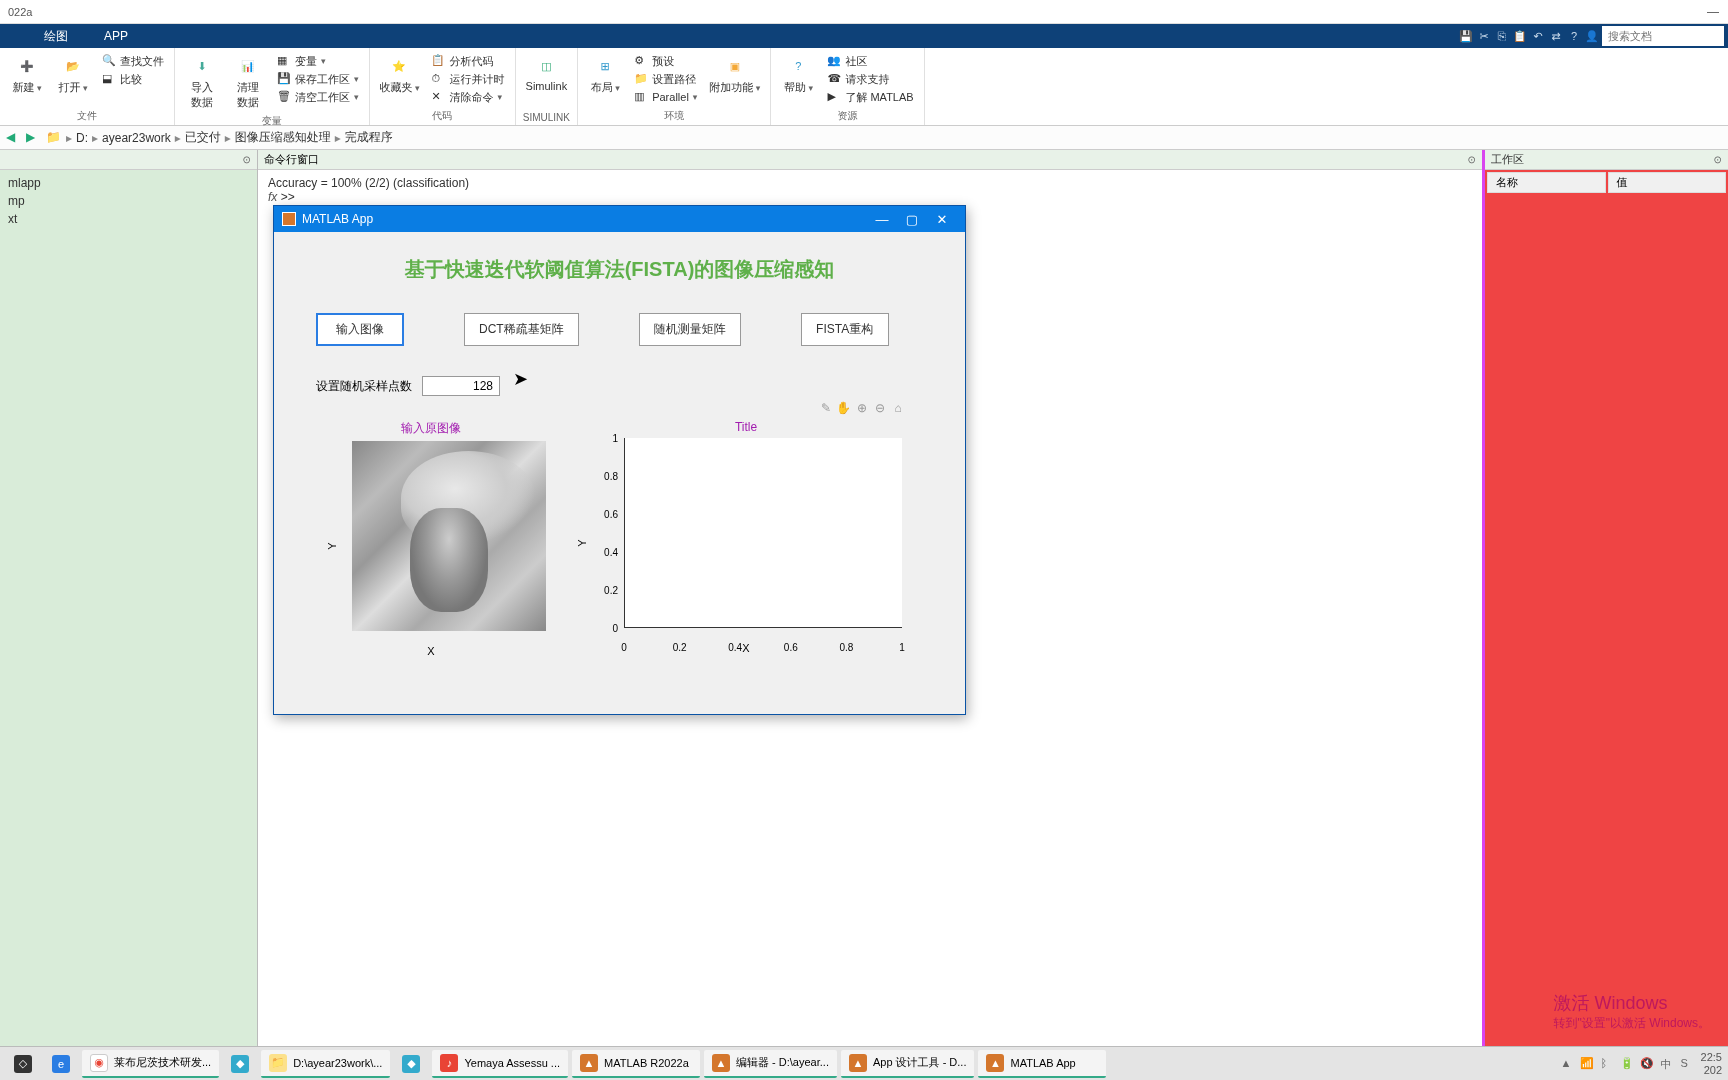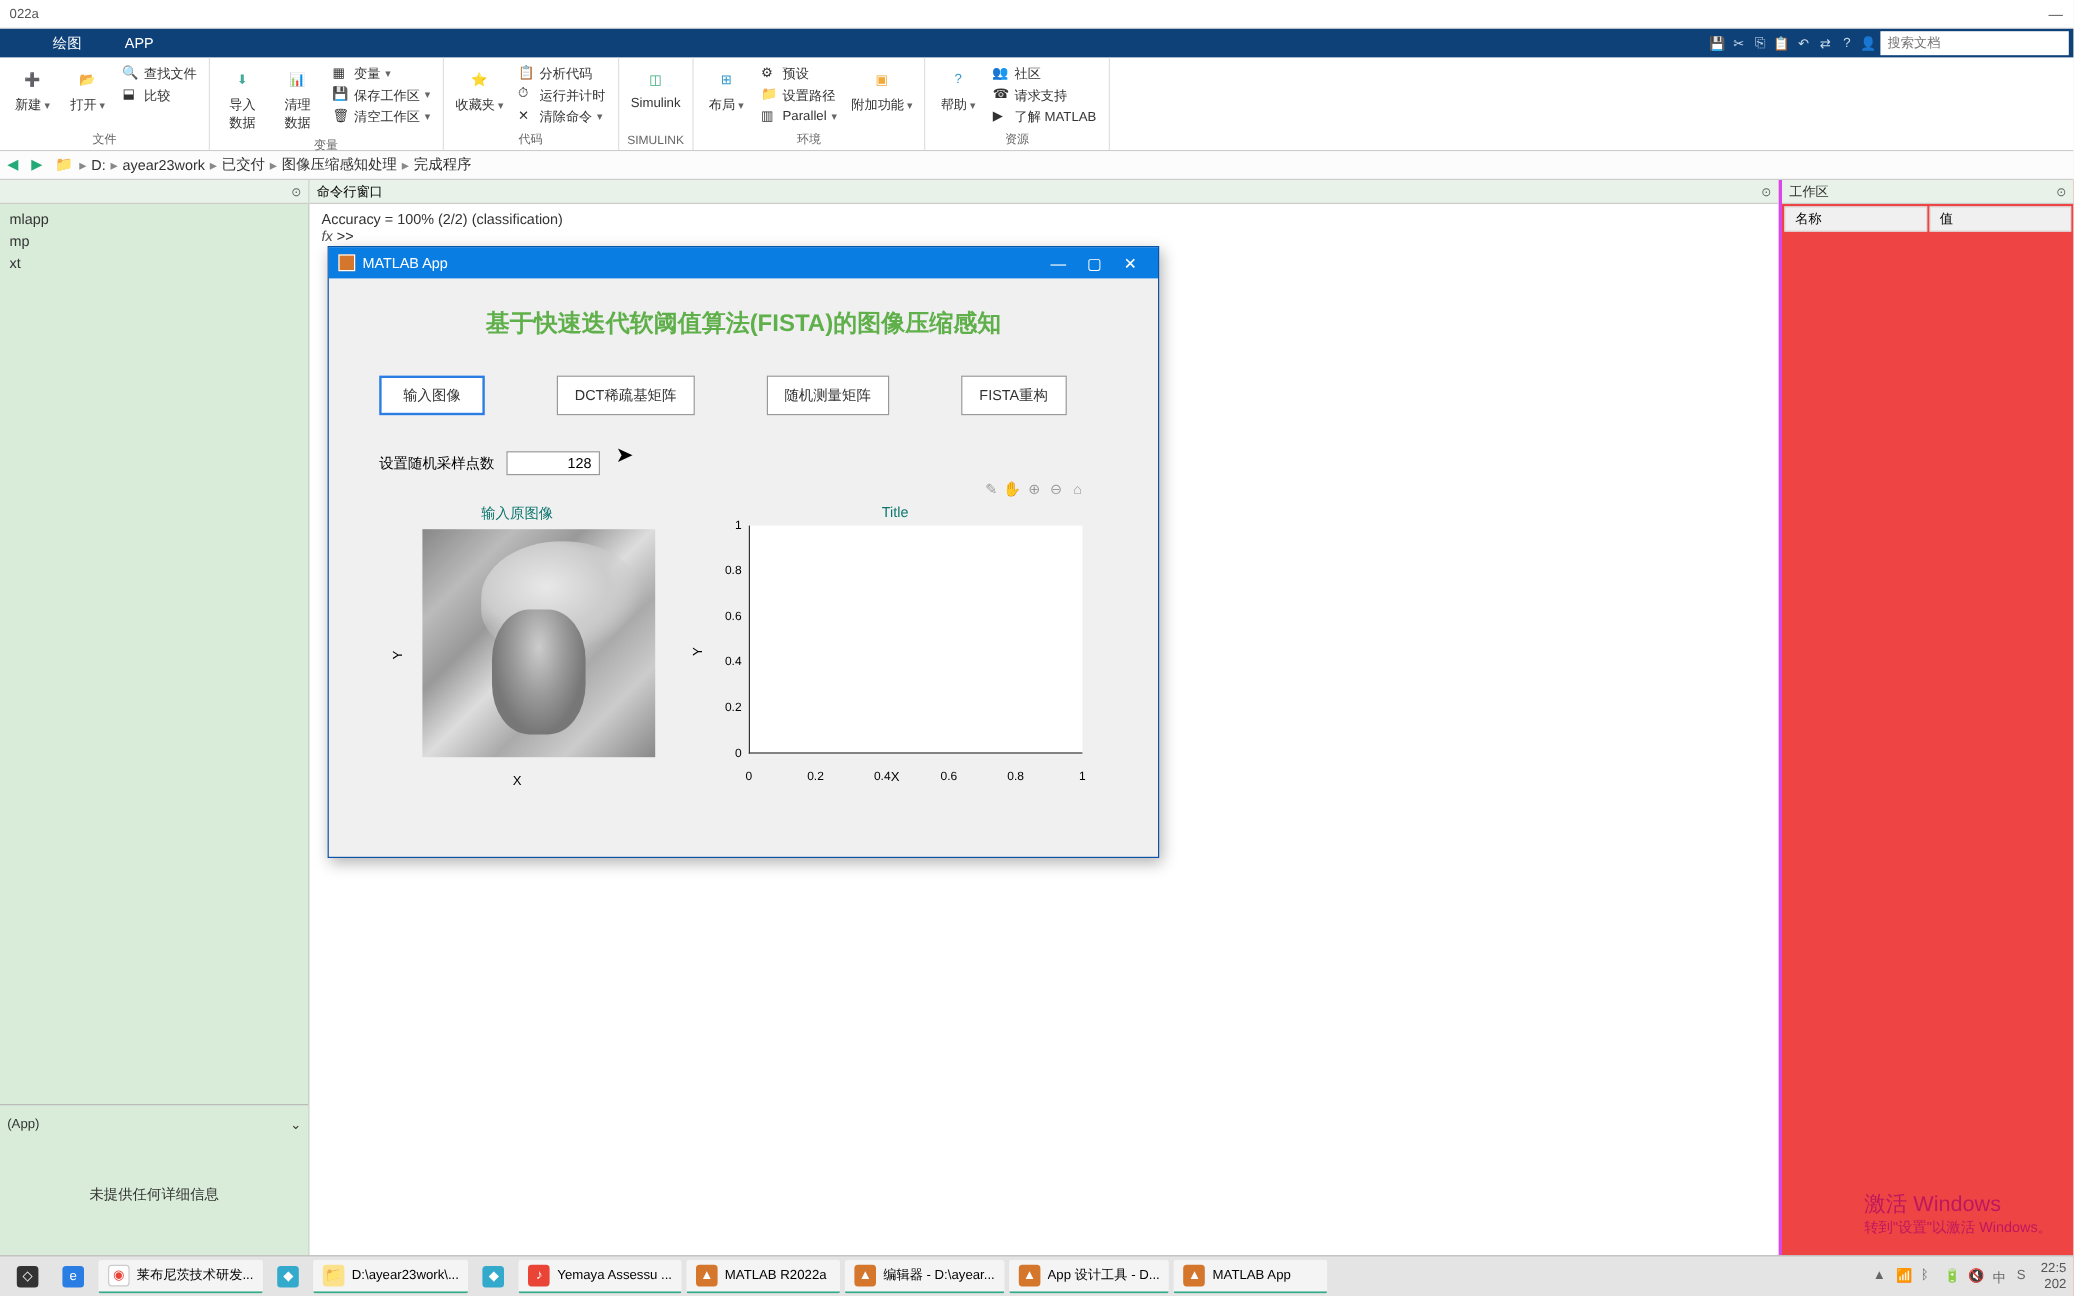--- a/index.html
+++ b/index.html
@@ -8,21 +8,21 @@
     
     .titlebar { height: 24px; background: #fff; border-bottom: 1px solid #ddd; display: flex; align-items: center; padding: 0 8px; font-size: 11px; color: #555; }
     .titlebar-controls { position: absolute; right: 0; top: 0; display: flex; }
     .titlebar-btn { width: 30px; height: 24px; display: flex; align-items: center; justify-content: center; font-size: 12px; color: #555; }
     
     
     .ribbon-tabs { height: 24px; background: #0e4178; display: flex; align-items: center; padding-left: 26px; }
     .ribbon-tab { color: #fff; padding: 0 18px; font-size: 12px; height: 24px; line-height: 24px; }
     .ribbon-right { margin-left: auto; display: flex; align-items: center; gap: 2px; padding-right: 4px; }
     .ribbon-icon { width: 16px; height: 16px; color: #cde; display: flex; align-items: center; justify-content: center; font-size: 11px; }
-    .search-box { width: 157px; height: 20px; background: #fff; border: none; padding: 0 6px; font-size: 11px; }
+    .search-box { width: 122px; height: 20px; background: #fff; border: none; padding: 0 6px; font-size: 11px; }
     
     
     .toolstrip { height: 78px; background: #fff; border-bottom: 1px solid #ccc; display: flex; }
     .tool-group { display: flex; flex-direction: column; border-right: 1px solid #e0e0e0; padding: 2px 6px 0; }
     .tool-buttons { display: flex; gap: 4px; flex: 1; }
     .tool-btn-lg { display: flex; flex-direction: column; align-items: center; justify-content: flex-start; padding: 4px; min-width: 42px; font-size: 11px; color: #333; gap: 2px; }
     .tool-btn-lg .icon { width: 24px; height: 24px; display: flex; align-items: center; justify-content: center; }
     .tool-btn-sm-col { display: flex; flex-direction: column; gap: 0; padding-top: 2px; }
     .tool-btn-sm { display: flex; align-items: center; gap: 4px; font-size: 11px; color: #333; height: 18px; padding: 0 4px; }
     .tool-btn-sm .icon { width: 14px; height: 14px; }
@@ -67,21 +67,21 @@
     .app-body { padding: 24px; height: calc(100% - 26px); position: relative; }
     .app-title { text-align: center; font-size: 20px; font-weight: bold; color: #5fb04a; margin-bottom: 30px; }
     .btn-row { display: flex; gap: 60px; padding: 0 18px; margin-bottom: 30px; }
     .app-btn { border: 1px solid #999; background: #fff; padding: 6px 14px; font-size: 12px; color: #333; min-width: 88px; text-align: center; }
     .app-btn.active { border: 2px solid #2a7de3; }
     .param-row { display: flex; align-items: center; gap: 10px; padding: 0 18px; margin-bottom: 24px; font-size: 12px; }
     .param-input { width: 78px; height: 20px; border: 1px solid #999; text-align: right; padding: 0 6px; font-size: 12px; }
     
     .plots-row { display: flex; gap: 40px; padding: 0 18px; }
     .plot-box { position: relative; }
-    .plot-title { text-align: center; font-size: 12px; color: #0f766e; margin-bottom: 4px; }
+    .plot-title { text-align: center; font-size: 12px; color: #a21caf; margin-bottom: 4px; }
     .axes-img { width: 230px; height: 210px; position: relative; }
     .axes-img .img-area { position: absolute; left: 36px; top: 0; width: 194px; height: 190px; background: linear-gradient(135deg, #888 0%, #bbb 20%, #999 35%, #ddd 50%, #aaa 65%, #ccc 80%, #888 100%); overflow: hidden; }
     
     .img-area::before { content: ""; position: absolute; left: 25%; top: 5%; width: 70%; height: 50%; background: radial-gradient(ellipse at 40% 40%, #e8e8e8 0%, #ccc 45%, transparent 70%); border-radius: 50% 50% 40% 40%; }
     .img-area::after { content: ""; position: absolute; left: 30%; top: 35%; width: 40%; height: 55%; background: radial-gradient(ellipse at 50% 30%, #ccc 0%, #999 40%, #777 70%); border-radius: 40%; }
     .y-label { position: absolute; left: 12px; top: 50%; transform: translateY(-50%) rotate(-90deg); font-size: 11px; }
     .x-label { position: absolute; bottom: -6px; left: 50%; transform: translateX(-50%); font-size: 11px; }
     
     .axes-empty { width: 320px; height: 210px; position: relative; }
     .plot-area { position: absolute; left: 38px; top: 0; width: 278px; height: 190px; border-left: 1px solid #333; border-bottom: 1px solid #333; background: #fff; }
@@ -299,27 +299,20 @@
 <div class="main">
 
   <div class="left-panel">
     <div class="panel-header">
       <span class="panel-dock">⊙</span>
     </div>
     <div class="file-list">
       <div class="file-item">mlapp</div>
       <div class="file-item">mp</div>
       <div class="file-item">xt</div>
-    </div>
-    <div class="details-panel">
-      <div class="details-header">
-        <span style="flex:1">(App)</span>
-        <span>⌄</span>
-      </div>
-      <div class="details-text">未提供任何详细信息</div>
     </div>
   </div>
 
   <div class="center-panel">
     <div class="command-header">
       <span>命令行窗口</span>
       <span class="panel-dock">⊙</span>
     </div>
     <div class="command-content">
       <div class="prompt-line">Accuracy = 100% (2/2) (classification)</div>

